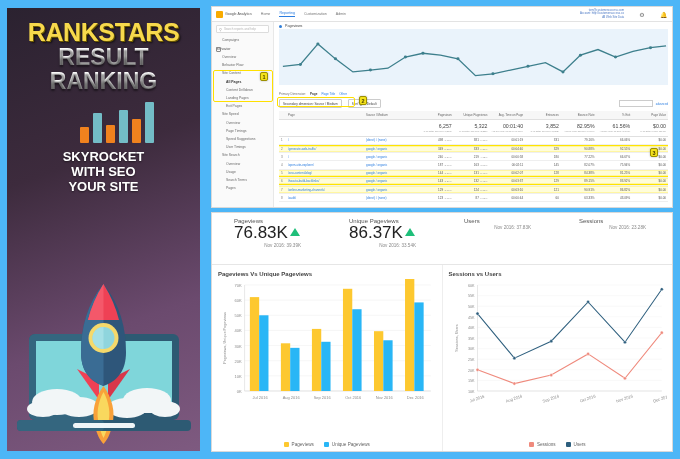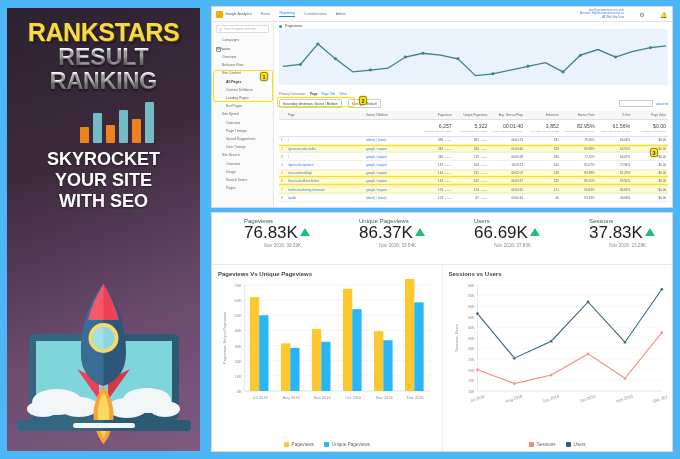--- a/index.html
+++ b/index.html
@@ -36,21 +36,21 @@
   #headline-2 { margin-top: -1px; }
 
   
   #mini-bars {
     display: flex; align-items: flex-end; justify-content: center;
     gap: 4px; height: 44px; margin: 5px 0 6px 0; padding-left: 26px;
   }
   #mini-bars i { display: block; width: 9px; border-radius: 1px; }
 
   .promo-line {
-    font-size: 18px; font-weight: bold; color: #ffffff; line-height: 1.16;
+    font-size: 13px; font-weight: bold; color: #ffffff; line-height: 1.16;
     text-shadow: 0 1px 2px rgba(0,0,0,.5); text-align: center;
   }
   #promo-block { margin-top: 2px; }
 
   
   #art { position: absolute; left: 0; bottom: 0; width: 100%; height: 175px; }
 
   
   #right-panel {
     position: absolute; left: 207px; top: 0; width: 473px; height: 459px;
@@ -156,21 +156,21 @@
   
   #dash-card {
     width: 100%; height: calc(459px - 13px - 202px - 4px); margin-top: 4px;
     background: #fff; border: 1px solid #d9d9d9; overflow: hidden;
     display: flex; flex-direction: column;
   }
   #kpi-strip {
     display: flex; height: 52px; border-bottom: 1px solid #e6e6e6;
     background: #fff; padding-top: 5px;
   }
-  .kpi { flex: 1; padding-left: 32px; }
+  .kpi { flex: 1; padding-left: 22px; }
   .kpi .k-label { font-size: 6px; color: #555; }
   .kpi .k-value {
     font-size: 17px; color: #222; font-weight: normal; line-height: 1.08;
     display: flex; align-items: center; gap: 2px;
   }
   .k-tri {
     width: 0; height: 0; border-left: 5px solid transparent; border-right: 5px solid transparent;
     border-bottom: 8px solid #1fbf7a; margin-bottom: 2px;
   }
   .kpi .k-sub { font-size: 4.6px; color: #8a8a8a; text-align: right; padding-right: 26px; margin-top: 1px; }
@@ -207,22 +207,22 @@
           <i style="height: 16px; background: rgb(240, 130, 30);"></i>
           <i style="height: 30px; background: rgb(115, 188, 198);"></i>
           <i style="height: 18px; background: rgb(240, 130, 30);"></i>
           <i style="height: 33px; background: rgb(115, 188, 198);"></i>
           <i style="height: 24px; background: rgb(240, 130, 30);"></i>
           <i style="height: 41px; background: rgb(115, 188, 198);"></i>
         </div>
 
       <div id="promo-block">
         <div class="promo-line">SKYROCKET</div>
+        <div class="promo-line">WITH SEO</div>
         <div class="promo-line">YOUR SITE</div>
-        <div class="promo-line">WITH SEO</div>
       </div>
 
       <svg id="art" viewBox="0 0 193 175" preserveAspectRatio="xMidYMax meet">
 
         <rect x="22" y="58" width="150" height="86" rx="6" fill="#2d5a73"></rect>
         <rect x="22" y="58" width="75" height="86" rx="6" fill="#34667f"></rect>
 
         <rect x="29" y="65" width="136" height="72" fill="#7fd6da"></rect>
 
         <g fill="#f2f6f7">
@@ -531,32 +531,24 @@
           <div class="kpi">
             <div class="k-label">Unique Pageviews</div>
             <div class="k-value">
               <span>86.37K</span>
               <span class="k-tri"></span>
             </div>
             <div class="k-sub">Nov 2016: 33.54K</div>
           </div>
           <div class="kpi">
             <div class="k-label">Users</div>
-            <div class="k-value">
-              <span>66.69K</span>
-              <span class="k-tri"></span>
-            </div>
             <div class="k-sub">Nov 2016: 37.83K</div>
           </div>
           <div class="kpi">
             <div class="k-label">Sessions</div>
-            <div class="k-value">
-              <span>37.83K</span>
-              <span class="k-tri"></span>
-            </div>
             <div class="k-sub">Nov 2016: 23.28K</div>
           </div>
         </div>
 
       <div id="charts-strip">
 
         <div class="chart-box left">
           <div class="chart-title">Pageviews Vs Unique Pageviews</div>
           <svg class="chart-svg" id="bar-svg" viewBox="0 0 230 138" preserveAspectRatio="none">
               <rect x="0" y="0" width="230" height="138" fill="#fff"></rect>

